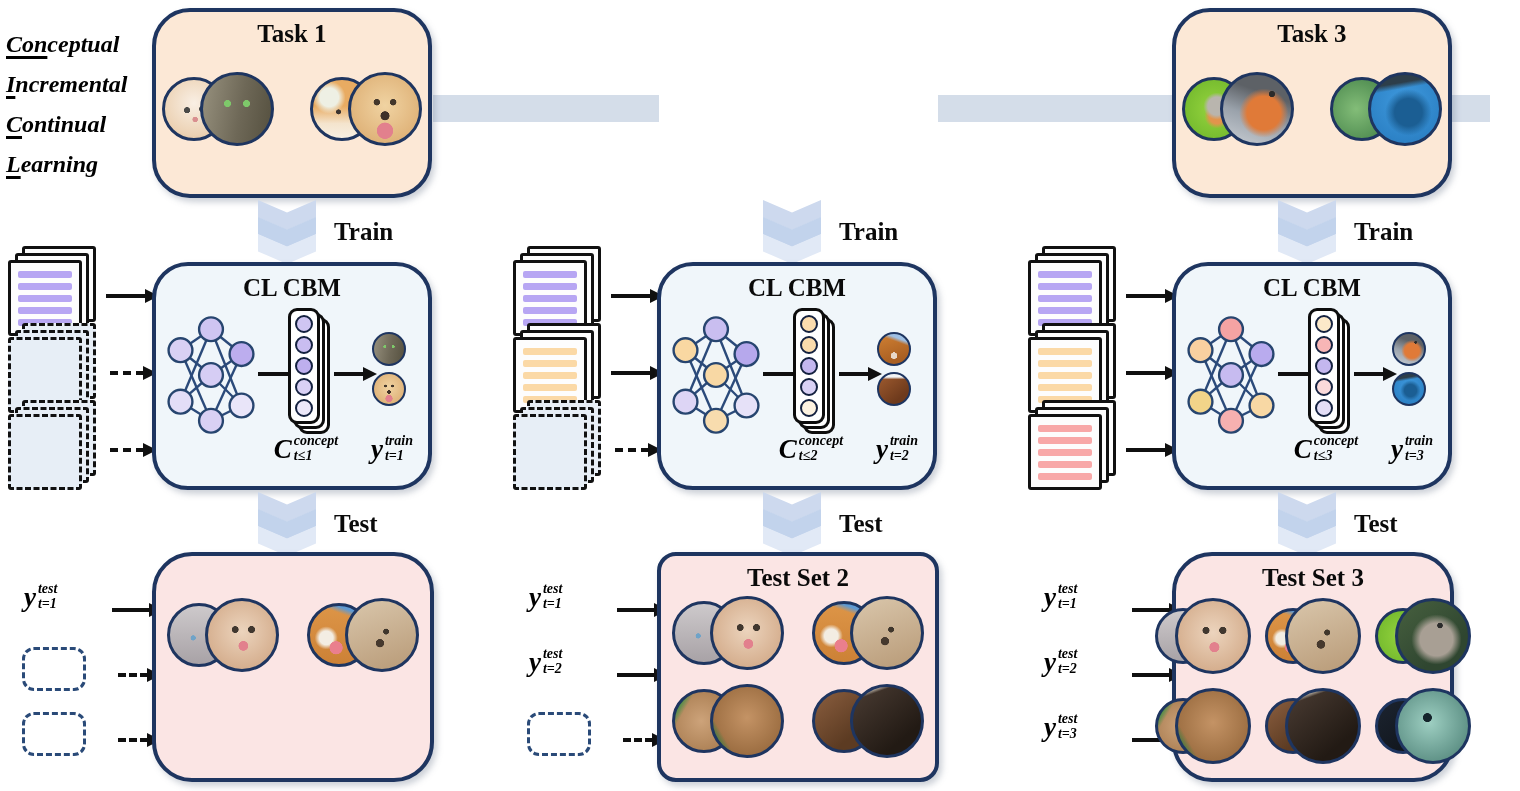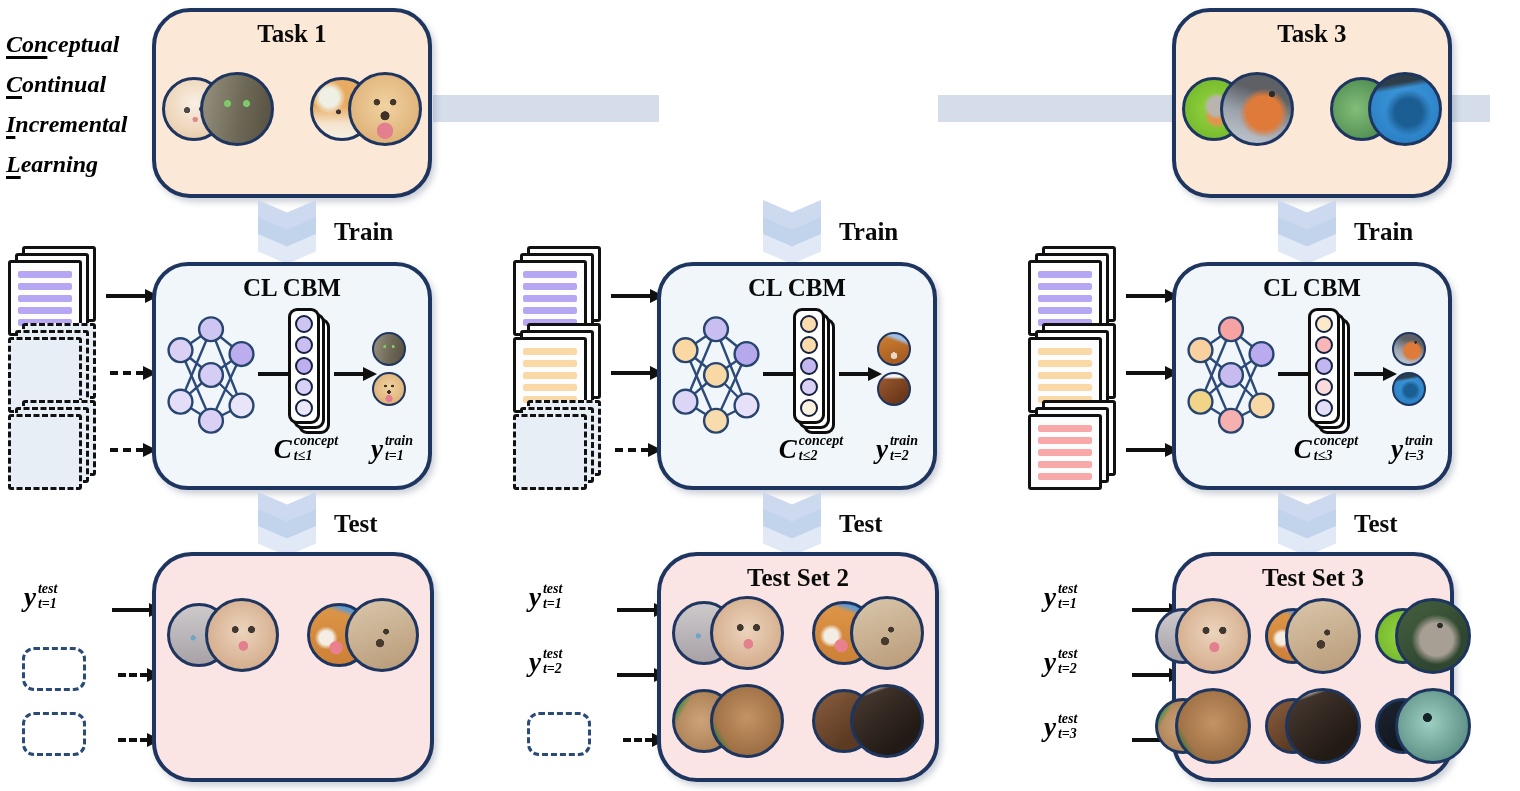--- a/index.html
+++ b/index.html
@@ -182,22 +182,22 @@
   .tslot[data-style="dashed"] .dash-box{display:block;}
   .tslot[data-style="dashed"] .arr{left:104px;width:30px;border-top-style:dashed;border-top-width:4.5px;}
 </style>
 </head>
 <body>
 
 <div class="canvas">
 
   <div class="heading">
     <div><span class="u">Con</span><span>ceptual</span></div>
+    <div><span class="u">I</span><span>ncremental</span></div>
     <div><span class="u">C</span><span>ontinual</span></div>
-    <div><span class="u">I</span><span>ncremental</span></div>
     <div><span class="u">L</span><span>earning</span></div>
   </div>
 
   <div class="band" style="left: 433px; width: 226px; background: rgb(212, 221, 233);"></div>
   <div class="band" style="left: 938px; width: 236px; background: rgb(212, 221, 233);"></div>
   <div class="band" style="left: 1452px; width: 38px; background: rgb(212, 221, 233);"></div>
   <div class="band-head" style="left:1489px;"></div>
 
   <div class="col" style="left:0px;">
     <div class="bigbox task-box" style="background: rgb(252, 232, 214);">
@@ -493,21 +493,21 @@
         </span>
 
       <i class="arr"></i>
     </div>
     <div class="tslot" style="top:710px;" data-style="dashed">
 
       <span class="dash-box"></span>
       <i class="arr"></i>
     </div>
 
-    <div class="bigbox test-box" style="background: rgb(251, 229, 228);">
+    <div class="bigbox test-box" style="background: rgb(251, 229, 228); border-radius: 19px;">
       <div class="box-title">Test Set 2</div>
       <div class="trow" style="top:40px;">
         <span class="pair">
           <span class="photo back" data-animal="cat_gray"></span>
           <span class="photo front" data-animal="cat_cream"></span>
         </span>
         <span class="pair">
           <span class="photo back" data-animal="shiba"></span>
           <span class="photo front" data-animal="puppy_tan"></span>
         </span>

